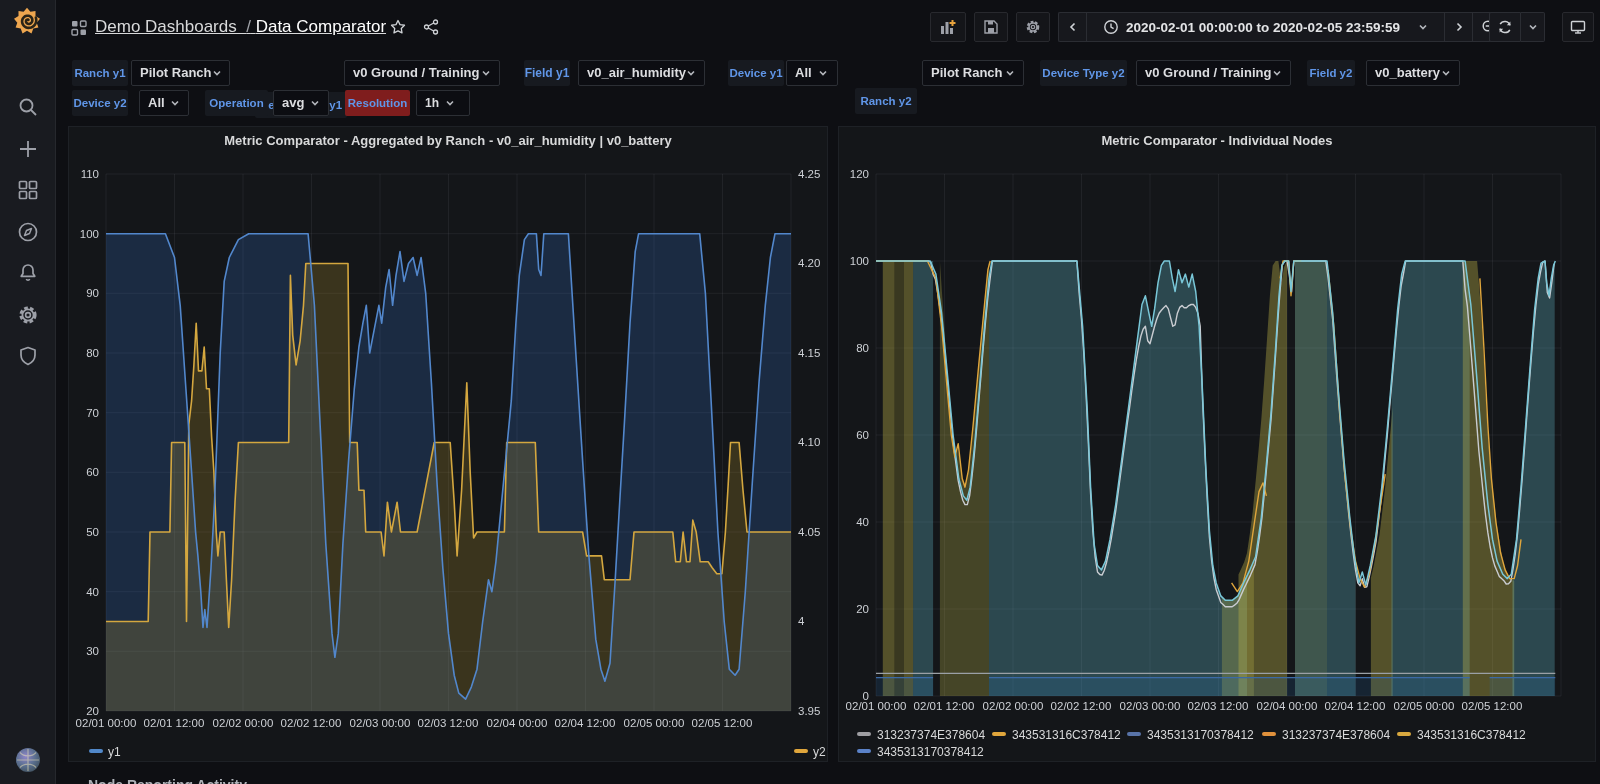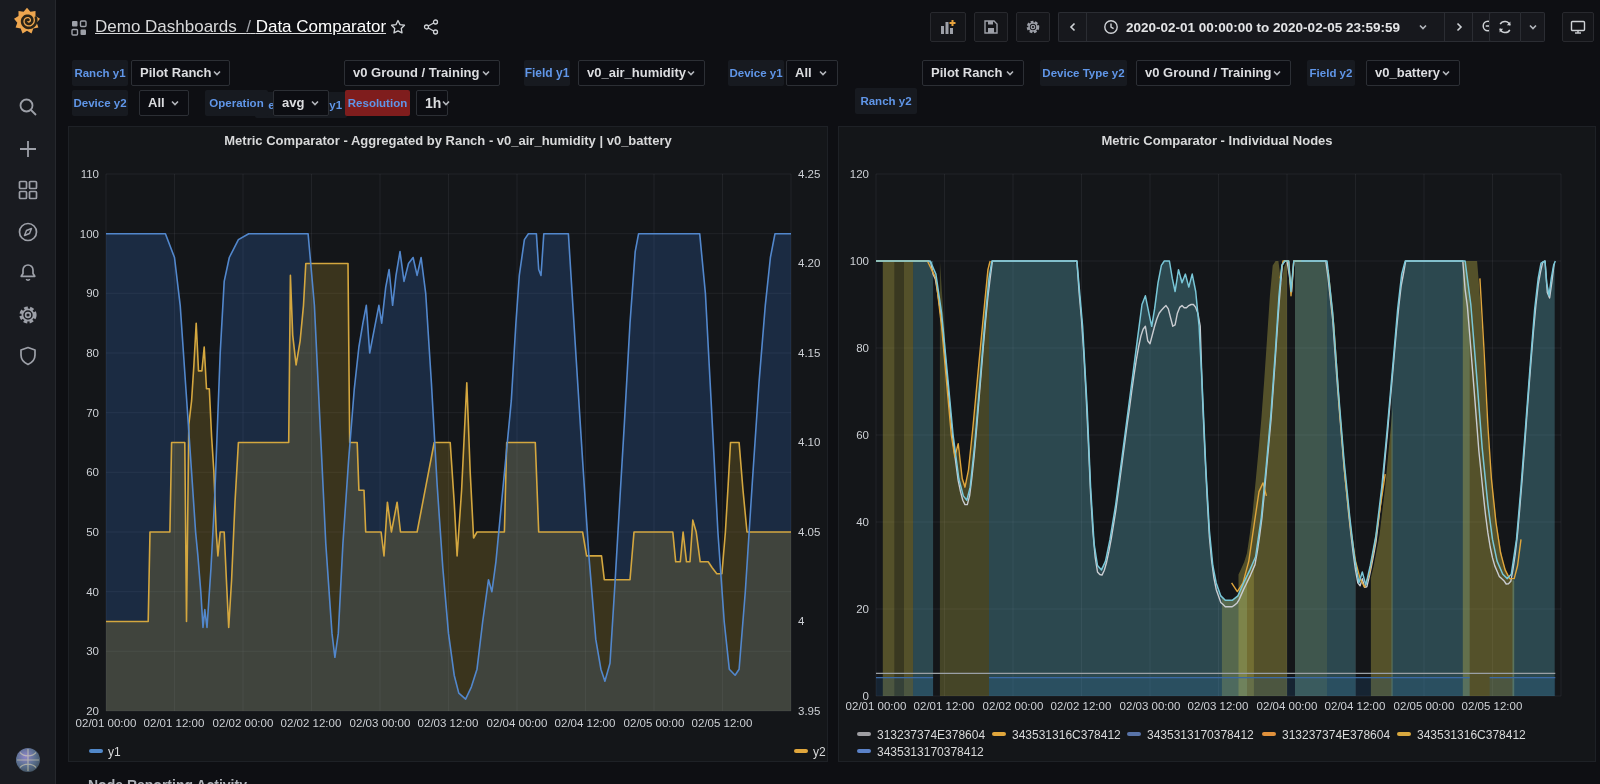--- a/index.html
+++ b/index.html
@@ -201,21 +201,21 @@
   </div>
 <div style="position:absolute;left:205px;top:90px;width:63px;height:26px;background:#171a20;border-radius:2px;color:#6096e8;font-weight:bold;font-size:11.5px;line-height:26px;text-align:center;white-space:nowrap;">Operation</div>
 <div style="position:absolute;left:273px;top:90px;width:56px;height:26px;background:#0c0d12;border:1px solid #2c2f35;border-radius:2px;color:#dcdde0;font-weight:bold;font-size:13px;line-height:24px;padding:0 8px;box-sizing:border-box;white-space:nowrap;display:flex;align-items:center;">
     <span>avg</span>
     <span style="width:6px"></span>
     <svg width="10" height="10" viewBox="0 0 10 10" style="flex:none">
       <path d="M2 3.5l3 3 3-3" fill="none" stroke="#b4b7bd" stroke-width="1.6"></path>
     </svg>
   </div>
 <div style="position:absolute;left:345px;top:90px;width:65px;height:26px;background:#7f1d1d;border-radius:2px;color:#6096e8;font-weight:bold;font-size:11.5px;line-height:26px;text-align:center;white-space:nowrap;">Resolution</div>
-<div style="position:absolute;left:416px;top:90px;width:32px;height:26px;background:#0c0d12;border:1px solid #2c2f35;border-radius:2px;color:#dcdde0;font-weight:bold;font-size:14px;line-height:24px;padding:0 8px;box-sizing:border-box;white-space:nowrap;display:flex;align-items:center;">
+<div style="position:absolute;left:416px;top:90px;width:54px;height:26px;background:#0c0d12;border:1px solid #2c2f35;border-radius:2px;color:#dcdde0;font-weight:bold;font-size:12px;line-height:24px;padding:0 8px;box-sizing:border-box;white-space:nowrap;display:flex;align-items:center;">
     <span>1h</span>
     <span style="width:6px"></span>
     <svg width="10" height="10" viewBox="0 0 10 10" style="flex:none">
       <path d="M2 3.5l3 3 3-3" fill="none" stroke="#b4b7bd" stroke-width="1.6"></path>
     </svg>
   </div>
 <div class="panel" style="left:68px;top:126px;width:760px;height:636px;">
     <div style="position:absolute;left:0;top:6px;width:100%;text-align:center;color:#d8d9da;font-size:13px;font-weight:bold;">Metric Comparator - Aggregated by Ranch - v0_air_humidity | v0_battery</div>
     <svg width="760" height="636" viewBox="0 0 760 636" style="position:absolute;left:0;top:0">
       <line x1="37" y1="584.0" x2="722" y2="584.0" stroke="rgba(214,217,224,0.07)" stroke-width="1"></line>

